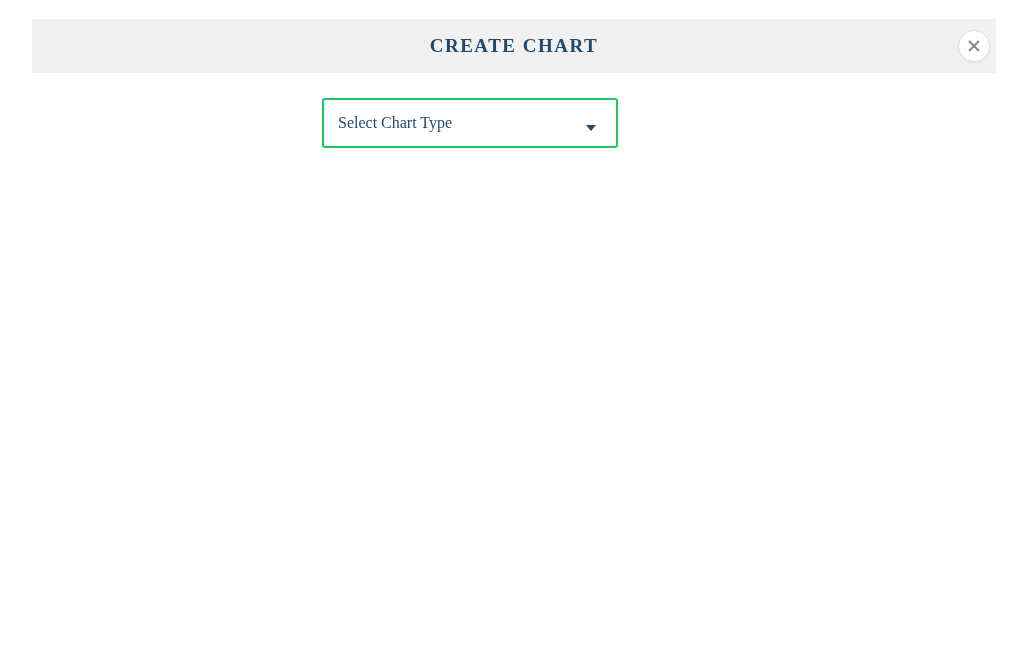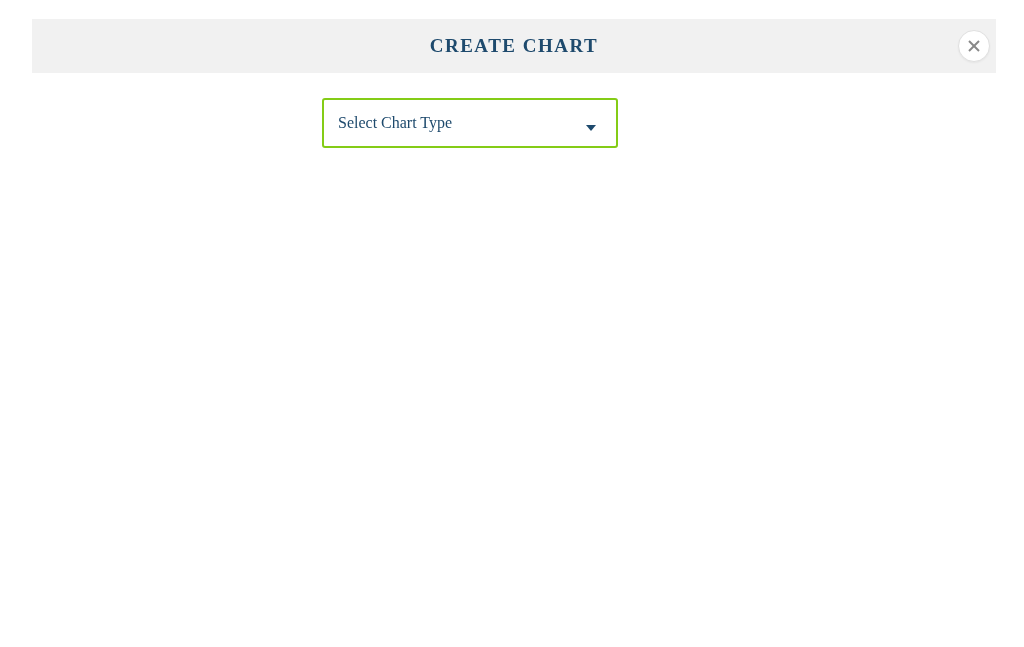--- a/index.html
+++ b/index.html
@@ -56,21 +56,21 @@
     }
     .modal-body {
       padding-top: 25px;
       display: flex;
       justify-content: flex-start;
       padding-left: 290px;
     }
     .select-dropdown {
       width: 296px;
       height: 50px;
-      border: 2px solid #84cc16;
+      border: 2px solid #22c55e;
       border-radius: 3px;
       display: flex;
       align-items: center;
       justify-content: space-between;
       padding: 0 14px;
       cursor: pointer;
       background: #ffffff;
     }
     .select-label {
       color: #1e4a6d;

